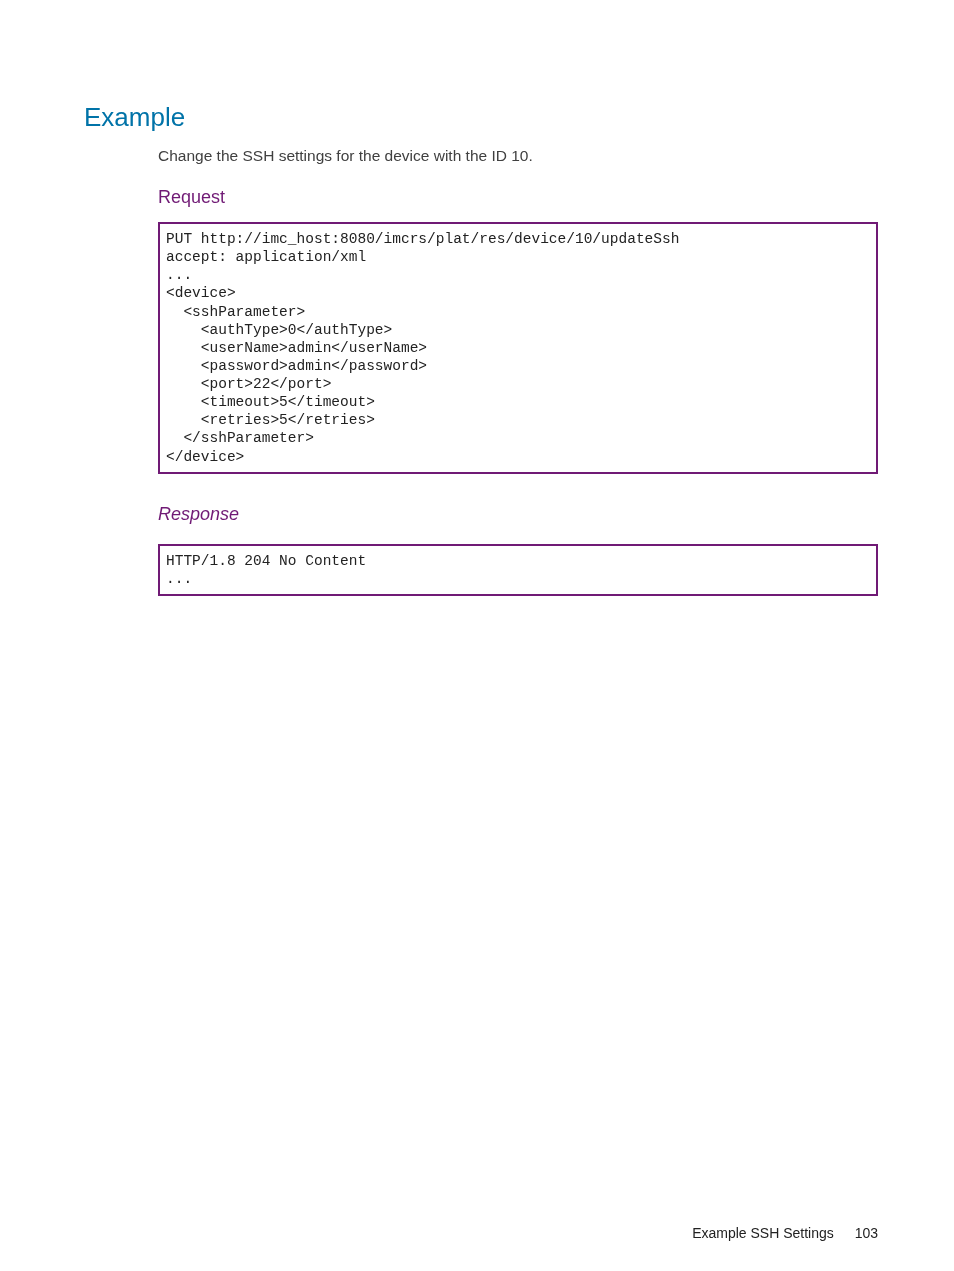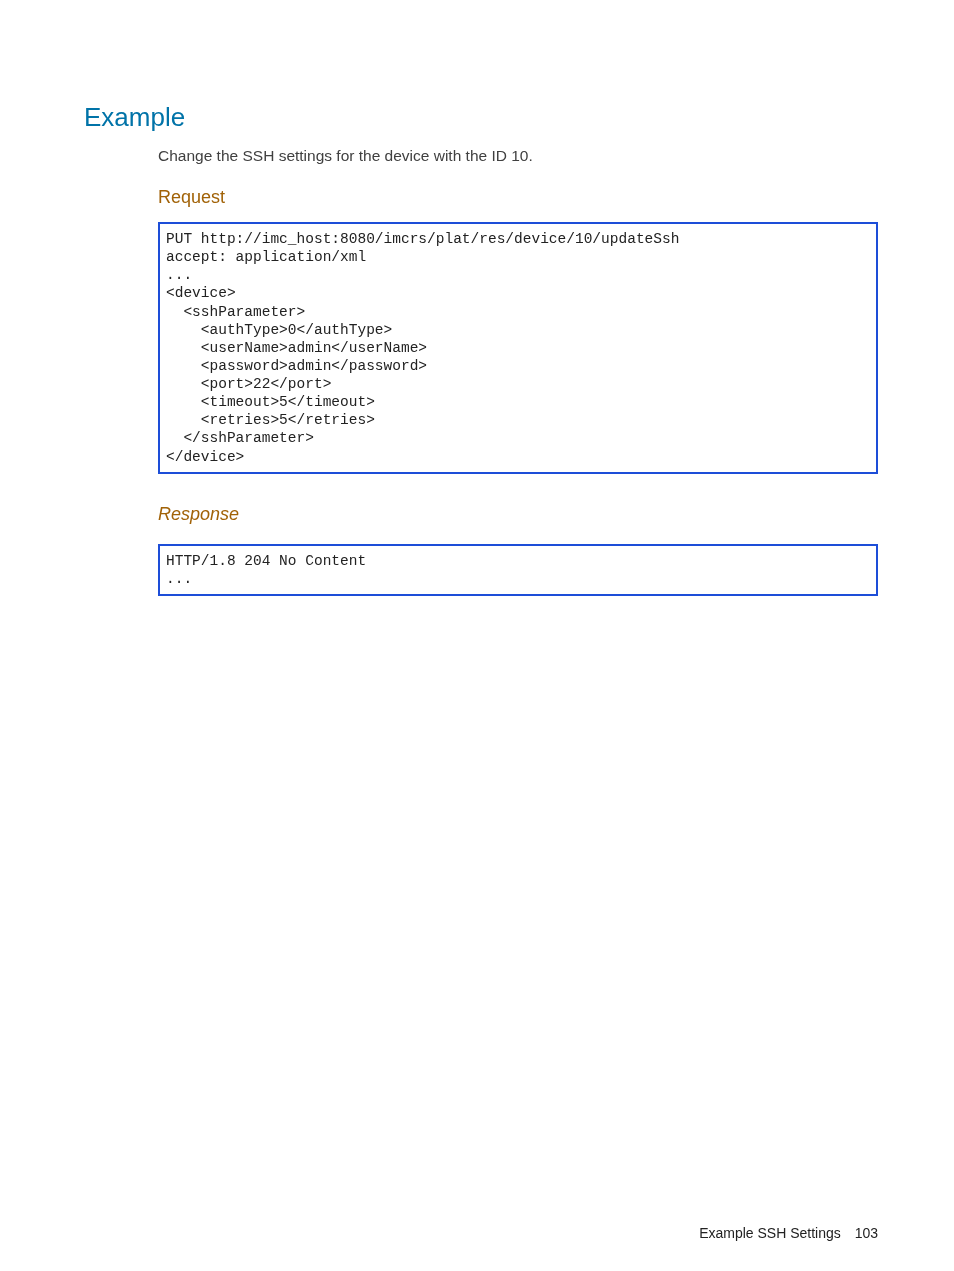--- a/index.html
+++ b/index.html
@@ -20,46 +20,46 @@
       margin-top: 47px;
     }
     .intro {
       color: #404040;
       font-size: 15.5px;
       margin-left: 78px;
       margin-bottom: 22px;
       font-weight: 400;
     }
     .h2 {
-      color: #a16207;
+      color: #701a75;
       font-size: 18px;
       font-weight: 400;
       margin-left: 78px;
       margin-bottom: 14px;
     }
     .h2.response { margin-top: 30px; margin-bottom: 19px; font-style: italic; }
     .codebox {
-      border: 2px solid #1d4ed8;
+      border: 2px solid #701a75;
       margin-left: 78px;
       margin-right: 0;
       padding: 6px 6px 6px 6px;
       font-family: "Courier New", Courier, monospace;
       font-size: 14.5px;
       white-space: pre;
       color: #222;
       line-height: 1.25;
     }
     .footer {
       position: absolute;
       bottom: 30px;
       right: 76px;
       font-size: 14px;
       color: #222;
     }
-    .footer .page { margin-left: 10px; }
+    .footer .page { margin-left: 17px; }
   </style>
 </head>
 <body>
 
 <div class="h1">Example</div>
 <div class="intro">Change the SSH settings for the device with the ID 10.</div>
 
 <div class="h2">Request</div>
 <div class="codebox">PUT http://imc_host:8080/imcrs/plat/res/device/10/updateSsh
 accept: application/xml

